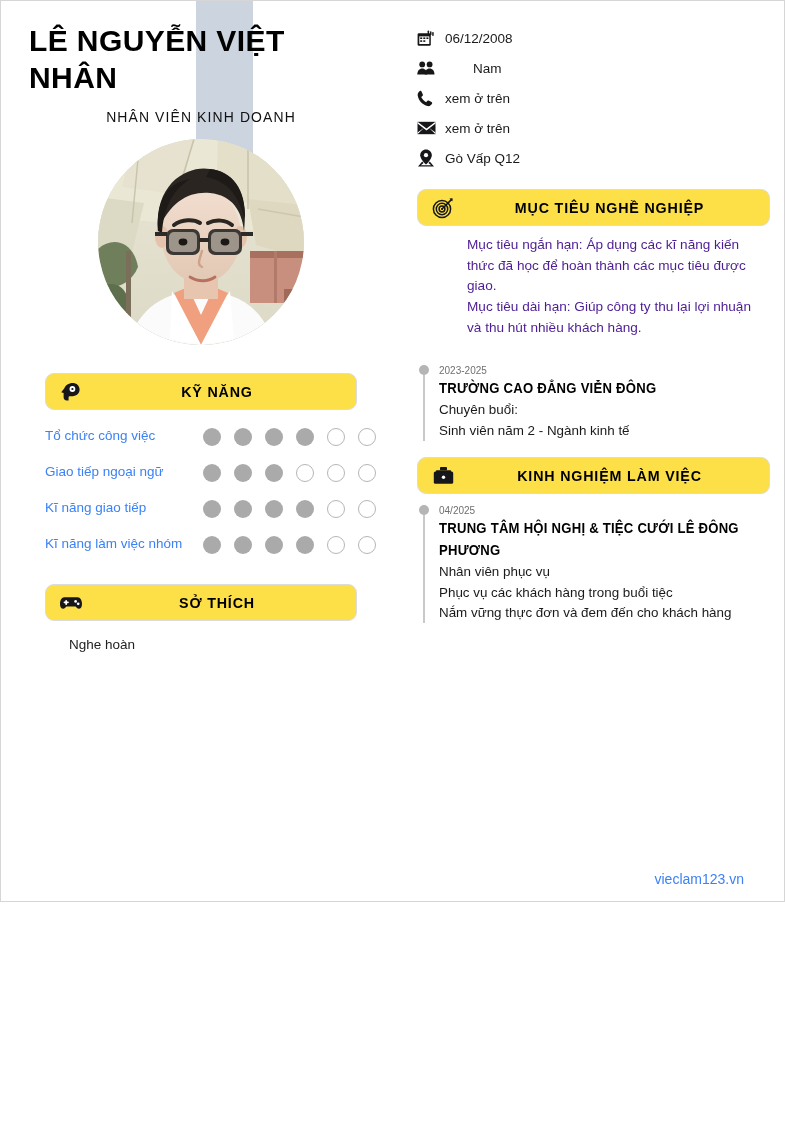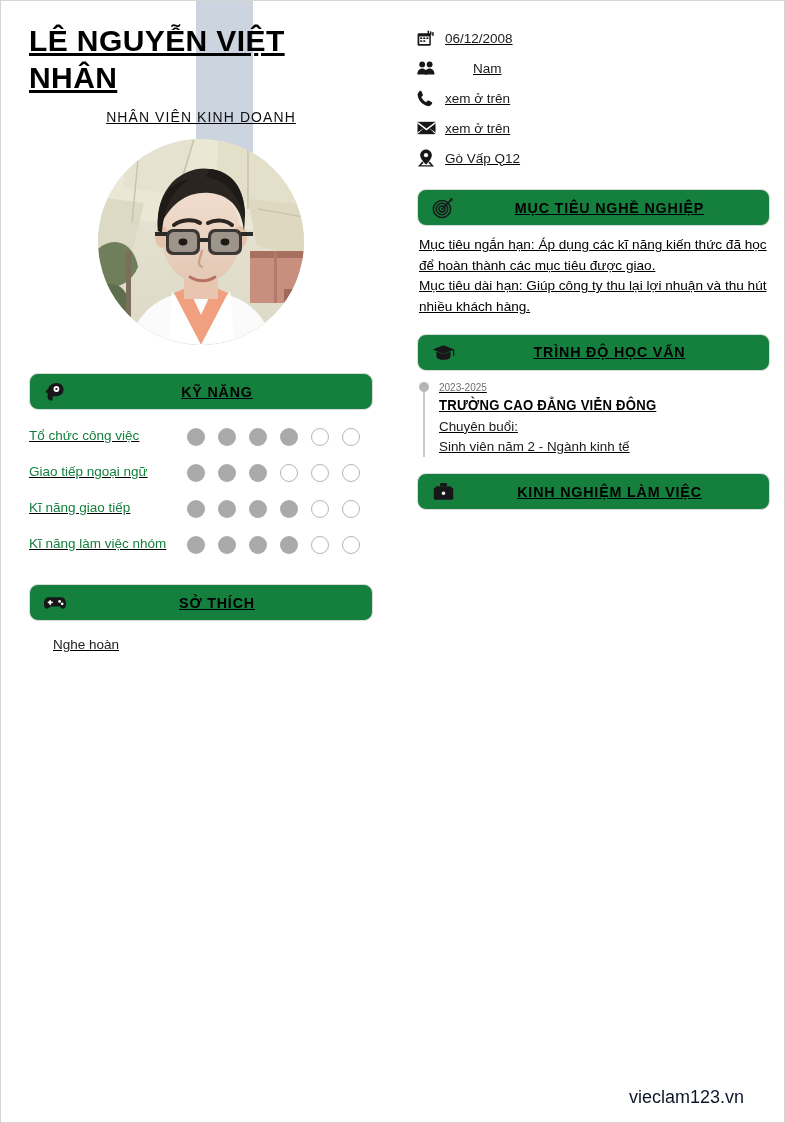--- a/index.html
+++ b/index.html
@@ -7,25 +7,24 @@
   html, body {
     width: 785px;
     height: 1123px;
     background: #ffffff;
     font-family: "Liberation Sans", "DejaVu Sans", sans-serif;
   }
 
   #page {
     position: relative;
     width: 785px;
-    height: 1123px;
+    height: 902px;
     background: #ffffff;
     border: 1px solid #d6d6d6;
     overflow: hidden;
-    text-decoration: underline;
   }
 
   
   .accent-band {
     position: absolute;
     left: 195px;
     top: 0;
     width: 57px;
     height: 172px;
     background: #ccd4e0;
@@ -77,21 +76,21 @@
   }
   .avatar-art { position: absolute; inset: 0; }
 
   
   .pill {
     display: flex;
     align-items: center;
     height: 37px;
     border: 1px solid #dcdcdc;
     border-radius: 9px;
-    background: #15803d;
+    background: #fde047;
     padding: 0 12px;
     position: relative;
     gap: 20px;
   }
   .pill-icon {
     width: 26px; height: 24px;
     display: flex; align-items: center; justify-content: center;
     flex: 0 0 26px;
   }
   .pill-title {
@@ -100,33 +99,33 @@
     font-size: 15.5px;
     font-weight: 700;
     letter-spacing: 0.9px;
     color: #000;
     text-transform: uppercase;
     transform: scaleX(0.92);
     margin-left: -14px;
   }
 
   
-  .left-section { margin: 0 28px; }
+  .left-section { margin: 0 44px; }
   .skills-pill-wrap { margin-top: 28px; }
 
   .skill-row {
     display: flex;
     align-items: flex-start;
     margin-top: 16px;
   }
   .skill-name {
     width: 158px;
     flex: 0 0 158px;
     font-size: 13.5px;
-    color: #15803d;
+    color: #3b82f6;
     line-height: 1.45;
     padding-right: 6px;
   }
   .skill-dots {
     display: flex;
     gap: 13px;
     padding-top: 2px;
   }
   .dot {
     width: 18px; height: 18px;
@@ -162,22 +161,23 @@
     width: 28px; flex: 0 0 28px;
     display: flex; align-items: center; justify-content: flex-start;
   }
 
   .right-section { margin: 0 16px 0 16px; }
   .right-pill-wrap { margin-top: 16px; }
 
   .body-text {
     font-size: 13.6px;
     line-height: 1.52;
-    color: #000000;
+    color: #4c1d95;
     padding: 9px 2px 0 2px;
+    margin-left: 48px;
   }
   .body-text p { margin: 0; }
 
   
   .timeline {
     position: relative;
     padding: 9px 0 0 22px;
   }
   .tl-line {
     position: absolute;
@@ -214,22 +214,22 @@
     font-size: 13.4px;
     color: #1a1a1a;
     line-height: 1.52;
   }
 
   
   .watermark {
     position: absolute;
     right: 40px;
     bottom: 14px;
-    font-size: 18px;
-    color: #0f172a;
+    font-size: 14px;
+    color: #3b82f6;
   }
 
   svg { display: block; }
 </style>
 </head>
 <body>
 
 <div id="page">
 
   <div class="accent-band"></div>
@@ -475,30 +475,20 @@
           </span>
           <span class="pill-title">MỤC TIÊU NGHỀ NGHIỆP</span>
         </div>
         <div class="body-text">
           <p>Mục tiêu ngắn hạn: Áp dụng các kĩ năng kiến thức đã học để hoàn thành các mục tiêu được giao.</p>
           <p>Mục tiêu dài hạn: Giúp công ty thu lại lợi nhuận và thu hút nhiều khách hàng.</p>
         </div>
       </div>
 
       <div class="right-section right-pill-wrap">
-        <div class="pill">
-          <span class="pill-icon">
-            <svg width="23" height="17" viewBox="0 0 23 17">
-              <path d="M11.5 1.2 L22.4 5.6 L11.5 10 L0.6 5.6 Z" fill="#17171a"></path>
-              <path d="M4.4 7.4 L4.4 12.4 C4.4 14.4 7.6 15.8 11.5 15.8 C15.4 15.8 18.6 14.4 18.6 12.4 L18.6 7.4 L11.5 10.3 Z" fill="#17171a"></path>
-              <path d="M21.6 5.9 L21.6 11.6" stroke="#17171a" stroke-width="1.3" stroke-linecap="round"></path>
-            </svg>
-          </span>
-          <span class="pill-title">TRÌNH ĐỘ HỌC VẤN</span>
-        </div>
         <div class="timeline">
           <span class="tl-line"></span>
           <span class="tl-dot"></span>
           <div class="tl-date">2023-2025</div>
           <div class="tl-org">TRƯỜNG CAO ĐẲNG VIỄN ĐÔNG</div>
           <div class="tl-detail">Chuyên buổi:</div>
           <div class="tl-detail">Sinh viên năm 2 - Ngành kinh tế</div>
         </div>
       </div>
 
@@ -507,20 +497,29 @@
           <span class="pill-icon">
             <svg width="21" height="19" viewBox="0 0 21 19">
               <rect x="7" y="1" width="7" height="3.2" rx="0.8" fill="#17171a"></rect>
               <rect x="0.8" y="5.4" width="19.4" height="12.4" rx="1.6" fill="#17171a"></rect>
               <rect x="2.9" y="4.2" width="15.2" height="2.6" rx="0.9" fill="#17171a"></rect>
               <circle cx="10.5" cy="11.3" r="1.7" fill="#ffffff"></circle>
             </svg>
           </span>
           <span class="pill-title">KINH NGHIỆM LÀM VIỆC</span>
         </div>
+        <div class="timeline">
+          <span class="tl-line"></span>
+          <span class="tl-dot"></span>
+          <div class="tl-date">04/2025</div>
+          <div class="tl-org">TRUNG TÂM HỘI NGHỊ &amp; TIỆC CƯỚI LÊ ĐÔNG PHƯƠNG</div>
+          <div class="tl-detail">Nhân viên phục vụ</div>
+          <div class="tl-detail">Phục vụ các khách hàng trong buổi tiệc</div>
+          <div class="tl-detail">Nắm vững thực đơn và đem đến cho khách hàng</div>
+        </div>
       </div>
 
     </div>
   </div>
 
   <div class="watermark">vieclam123.vn</div>
 
 </div>
 
 </body></html>

